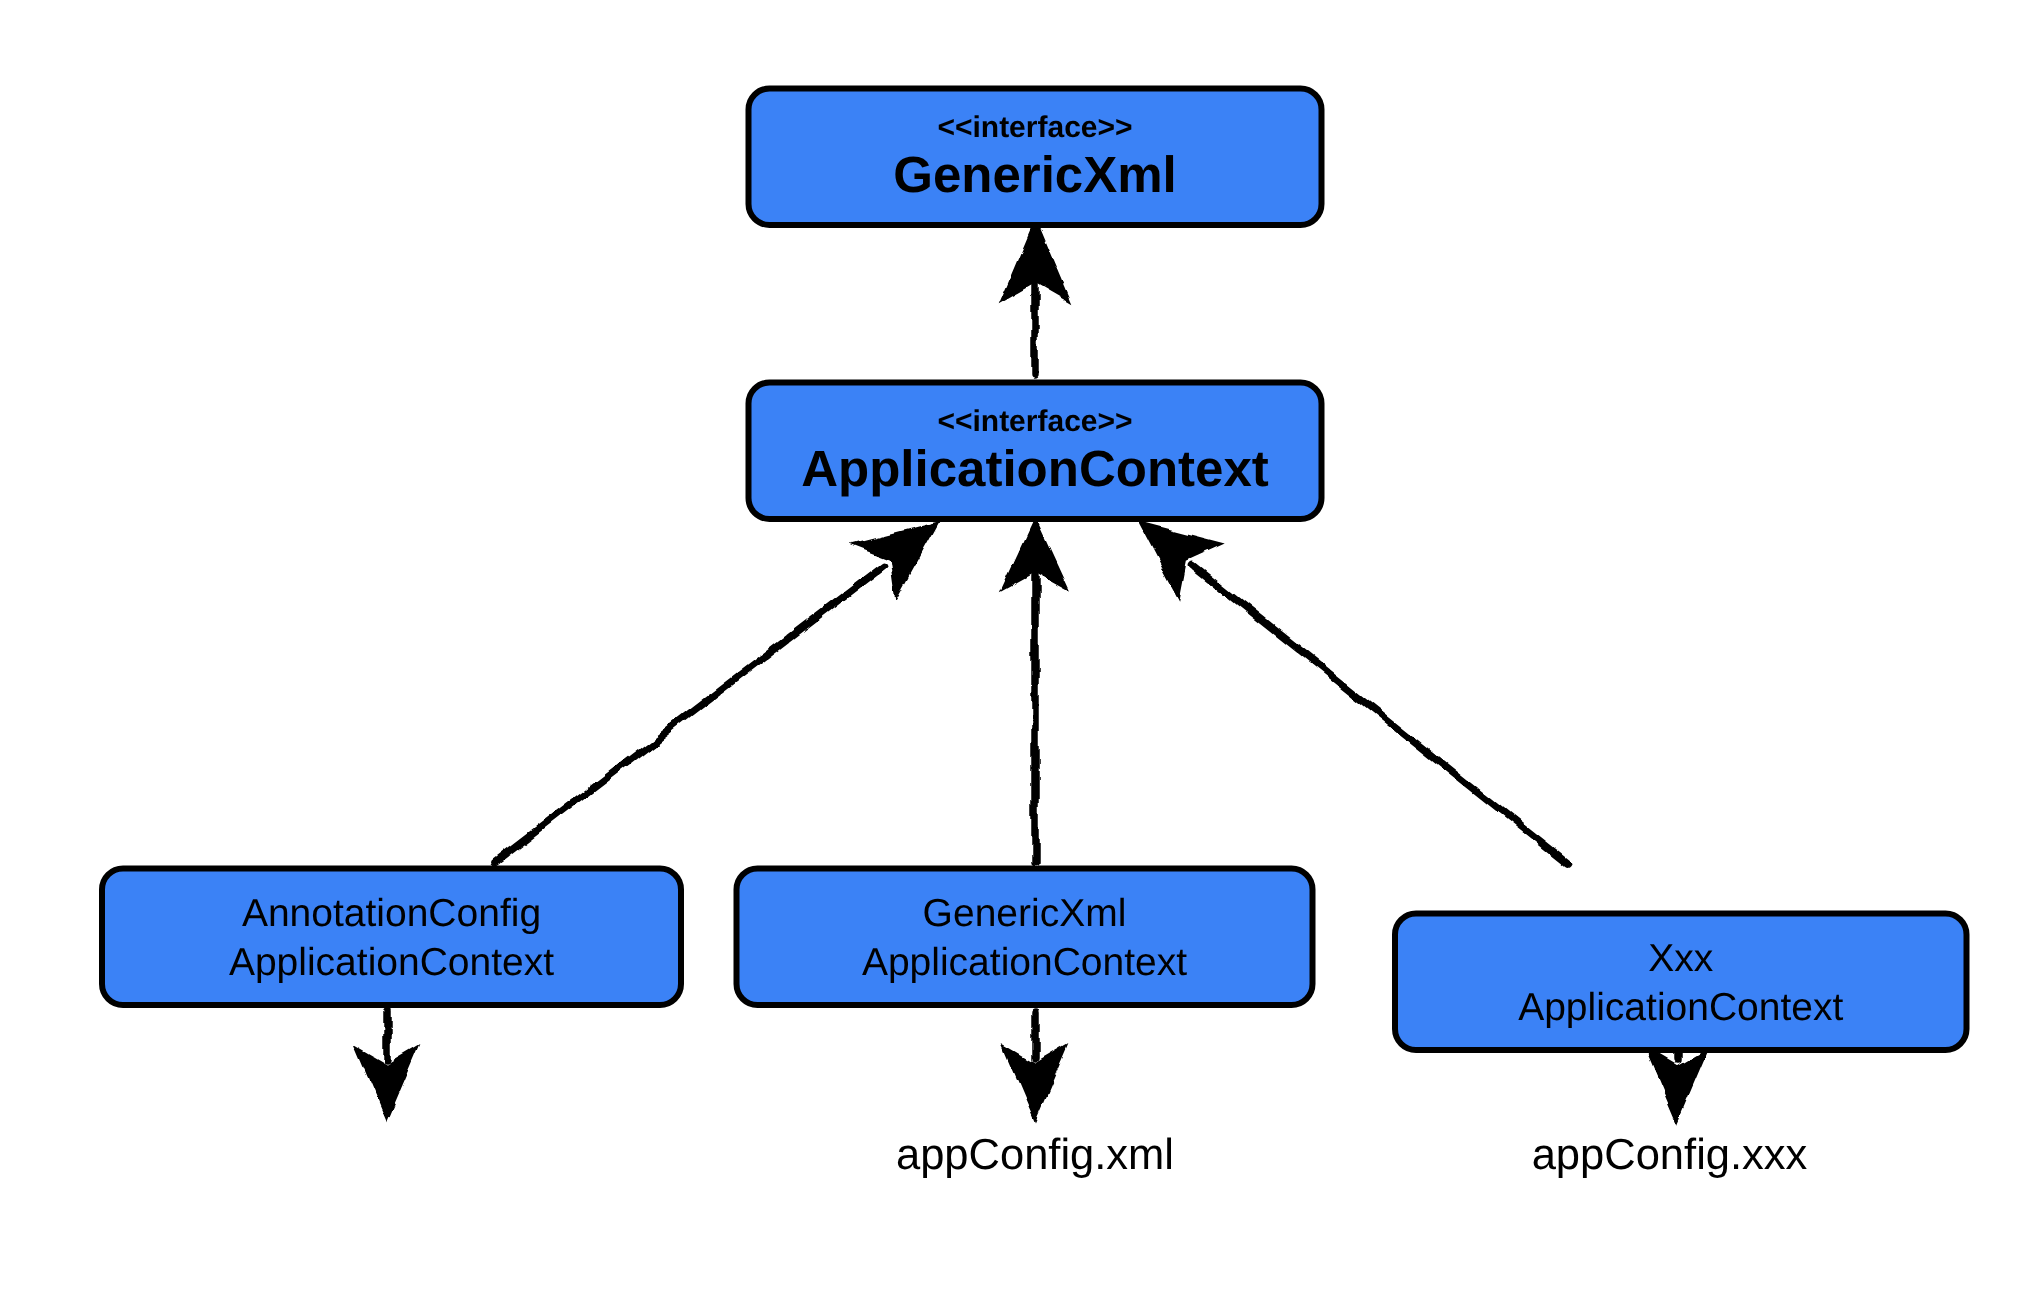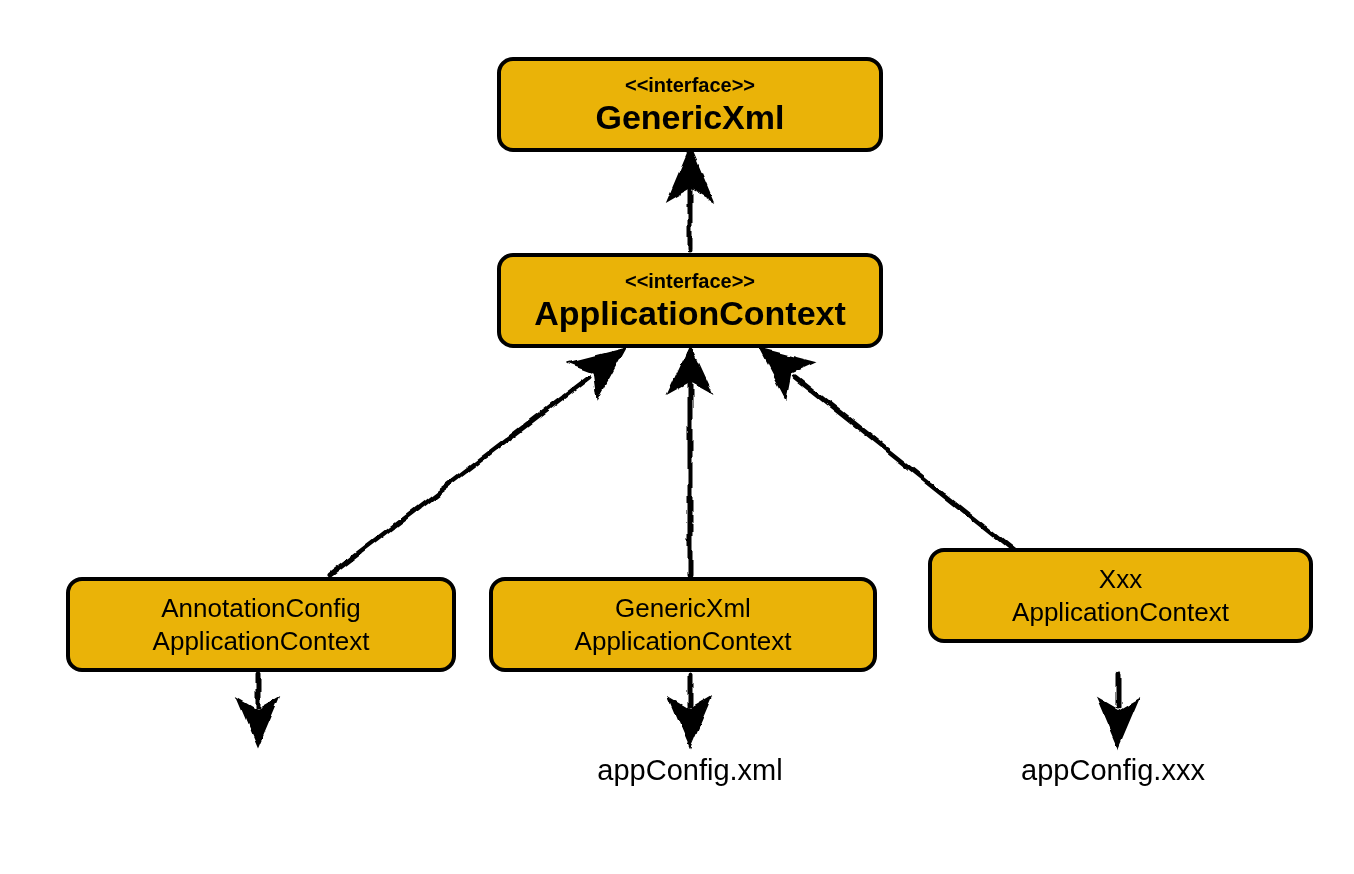--- a/index.html
+++ b/index.html
@@ -20,21 +20,21 @@
     left: 0;
     top: 0;
     width: 1354px;
     height: 874px;
   }
   .node {
     position: absolute;
     box-sizing: border-box;
     border: 4px solid #000000;
     border-radius: 16px;
-    background: #eab308;
+    background: #3b82f6;
     display: flex;
     flex-direction: column;
     align-items: center;
     justify-content: center;
     text-align: center;
     color: #000000;
   }
   .stereotype {
     font-size: 20px;
     font-weight: bold;
@@ -117,21 +117,21 @@
   <div class="node" style="left:66px; top:577px; width:390px; height:95px;">
     <div class="class-line">AnnotationConfig</div>
     <div class="class-line">ApplicationContext</div>
   </div>
 
   <div class="node" style="left:489px; top:577px; width:388px; height:95px;">
     <div class="class-line">GenericXml</div>
     <div class="class-line">ApplicationContext</div>
   </div>
 
-  <div class="node" style="left:928px; top:548px; width:385px; height:95px;">
+  <div class="node" style="left:928px; top:607px; width:385px; height:95px;">
     <div class="class-line">Xxx</div>
     <div class="class-line">ApplicationContext</div>
   </div>
 
 
   <div class="file-label" style="left:520px; top:754px;">appConfig.xml</div>
 
   <div class="file-label" style="left:943px; top:754px;">appConfig.xxx</div>
 
 </div>

